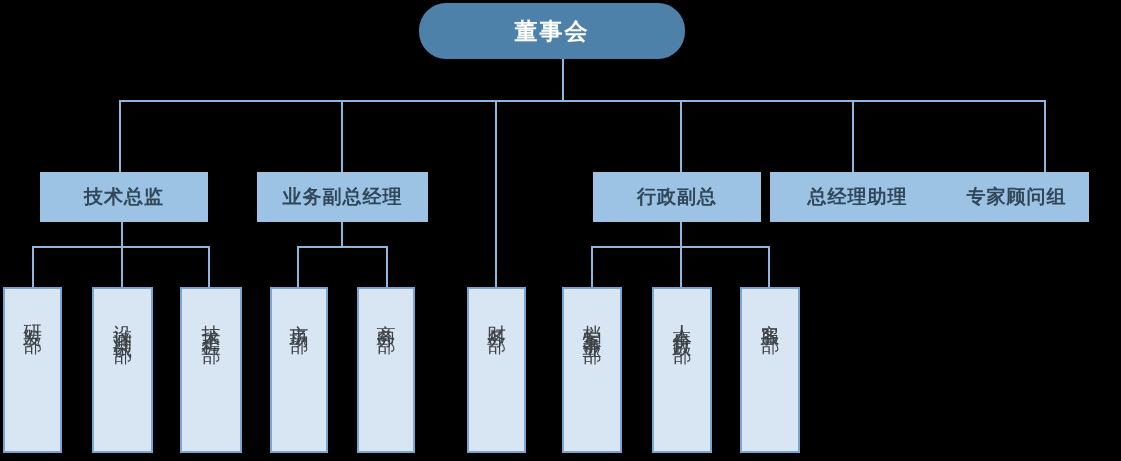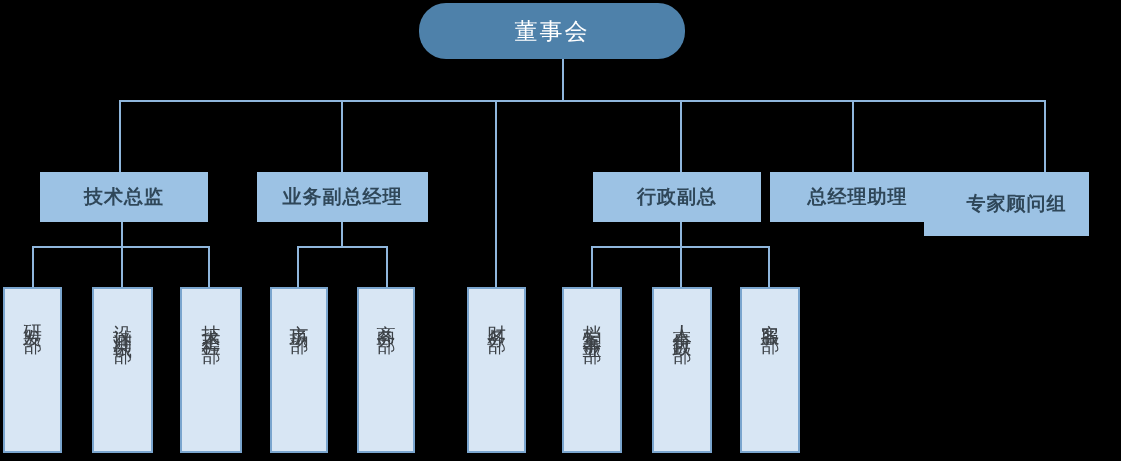--- a/index.html
+++ b/index.html
@@ -23,21 +23,21 @@
     position: absolute;
     box-sizing: border-box;
     display: flex;
     align-items: center;
     justify-content: center;
     text-align: center;
   }
   .root-node {
     background: var(--root_fill, #4e81aa);
     color: var(--root_text, #fff);
-    font-weight: normal;
+    font-weight: bold;
     font-size: 23px;
     letter-spacing: 2px;
     border-radius: 27px;
   }
   .l2-node {
     background: var(--level2_fill, #9cc2e4);
     color: var(--level2_text, #2f4759);
     font-weight: bold;
     font-size: 19px;
     letter-spacing: 1px;
@@ -96,21 +96,21 @@
   </div>
   <div class="node l2-node" style="left:257px; top:172px; width:171px; height:50px;">
     <span>业务副总经理</span>
   </div>
   <div class="node l2-node" style="left:593px; top:172px; width:168px; height:50px;font-family:Liberation Serif, serif;">
     <span>行政副总</span>
   </div>
   <div class="node l2-node" style="left:770px; top:172px; width:167px; height:50px;padding-left:8px;">
     <span>总经理助理</span>
   </div>
-  <div class="node l2-node" style="left:924px; top:172px; width:165px; height:64px;padding-left:20px;">
+  <div class="node l2-node" style="left:924px; top:172px; width:165px; height:50px;padding-left:20px;">
     <span>专家顾问组</span>
   </div>
 
   <div class="node l3-node" style="left:3px; top:287px; width:59px; height:166px;">
     <span class="vtext">研发部</span>
   </div>
   <div class="node l3-node" style="left:92px; top:287px; width:61px; height:166px;">
     <span class="vtext">设计测试部</span>
   </div>
   <div class="node l3-node" style="left:180px; top:287px; width:62px; height:166px;">

